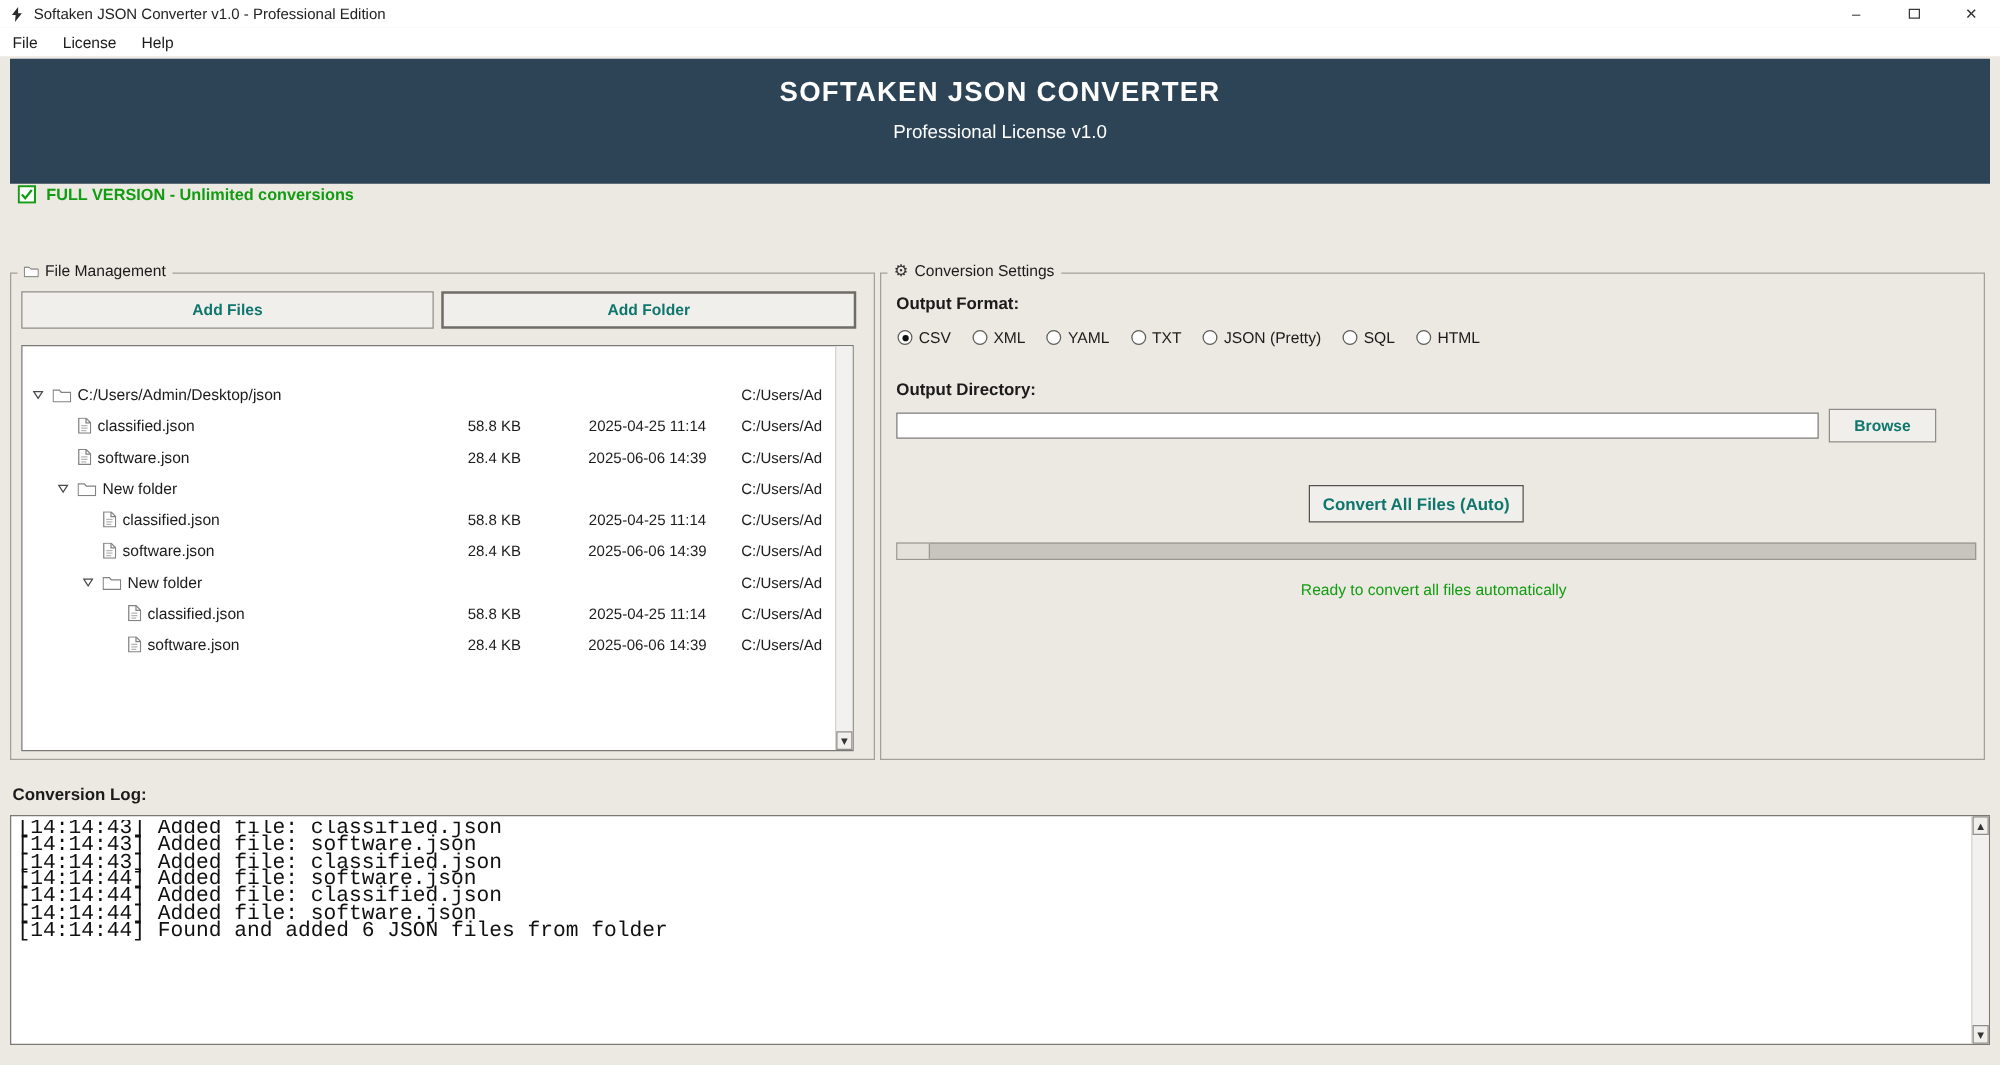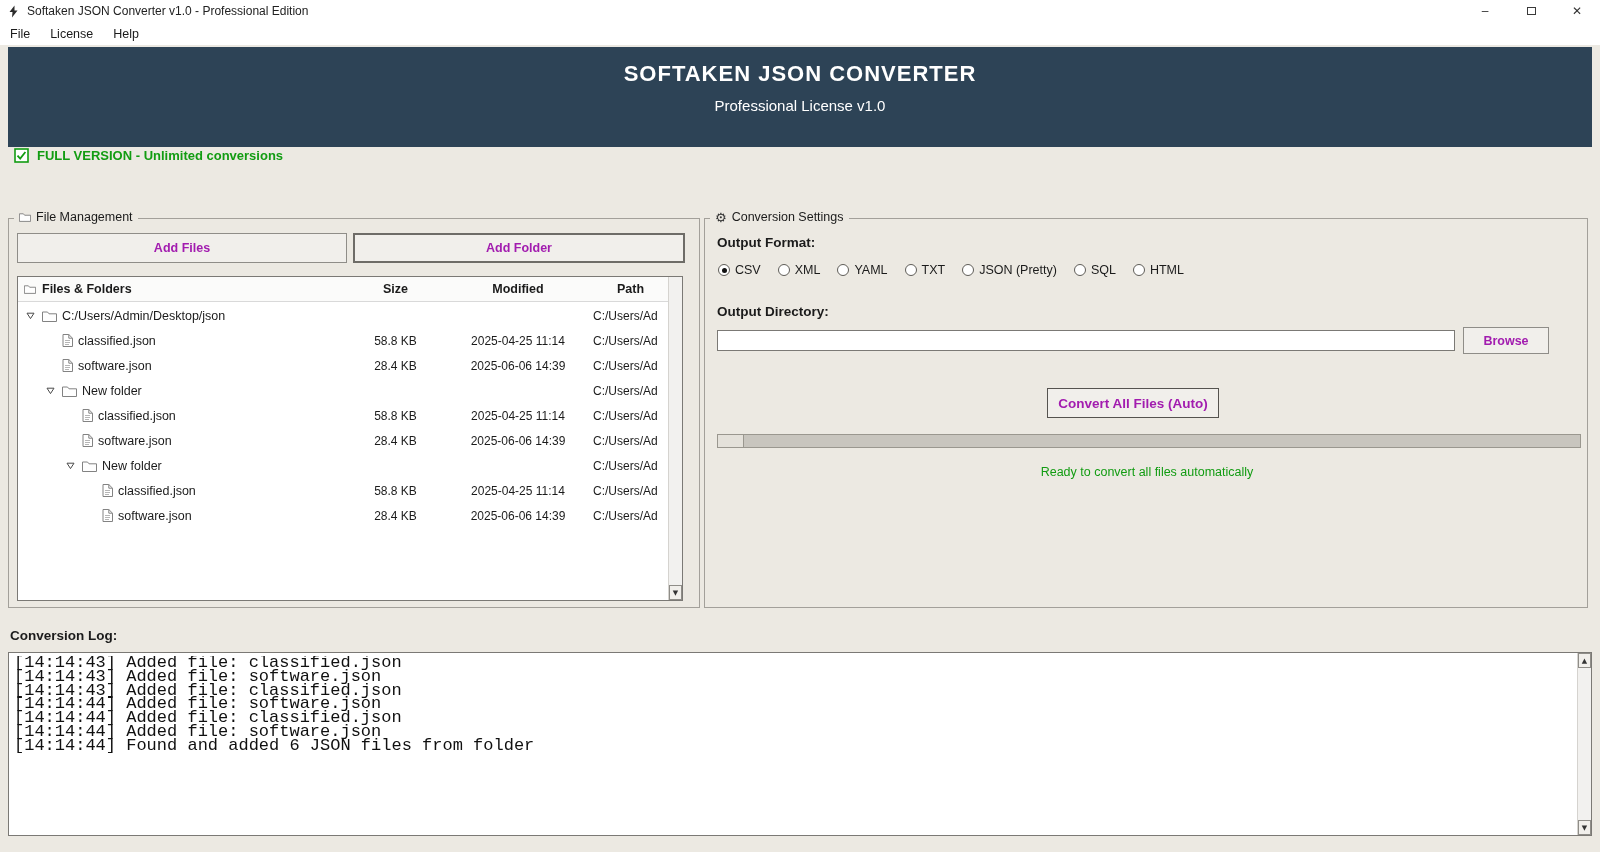--- a/index.html
+++ b/index.html
@@ -55,21 +55,21 @@
   .right-group { left: 704px; top: 218px; width: 884px; height: 390px; }
   .group-label {
     position: absolute; top: -9px; left: 5px; background: #ece9e2;
     padding: 0 5px; font-size: 12.5px; display: flex; align-items: center; gap: 5px;
   }
   .gear { font-family: "DejaVu Sans", sans-serif; font-size: 13px; color: #333; line-height: 1; }
 
   
   .btn {
     background: #f1efeb; border: 1px solid #8f8d88;
-    font-family: inherit; font-size: 12.5px; font-weight: bold; color: #a21caf;
+    font-family: inherit; font-size: 12.5px; font-weight: bold; color: #0f766e;
   }
   .add-files { position: absolute; left: 8px; top: 14px; width: 330px; height: 30px; }
   .add-folder { position: absolute; left: 344px; top: 14px; width: 332px; height: 30px; border: 2px solid #6e6c67; }
 
   
   .tree {
     position: absolute; left: 8px; top: 57px; width: 666px; height: 325px;
     background: #fff; border: 1px solid #7b7975;
   }
   .tree-header {
@@ -179,33 +179,20 @@
             <path d="M0.5 2 h5 l1.5 1.8 h7.5 v7.7 h-14 z" fill="#fefefe" stroke="#6e6e6e"></path>
           </svg>
       </span>
       <span>File Management</span>
     </div>
 
     <button class="btn add-files">Add Files</button>
     <button class="btn add-folder">Add Folder</button>
 
     <div class="tree">
-      <div class="tree-header">
-        <div class="th th-name">
-          <span style="display:inline-flex;">
-            <svg width="12" height="10" viewBox="0 0 15 12">
-                <path d="M0.5 2 h5 l1.5 1.8 h7.5 v7.7 h-14 z" fill="#fefefe" stroke="#6e6e6e"></path>
-              </svg>
-          </span>
-          <span>Files &amp; Folders</span>
-        </div>
-        <div class="th th-size">Size</div>
-        <div class="th th-mod">Modified</div>
-        <div class="th th-path">Path</div>
-      </div>
       <div class="tree-body">
           <div class="tr">
             <div class="td td-name" style="padding-left: 6px;">
               <span class="tri">
                 <svg width="9" height="9" viewBox="0 0 9 9">
                   <path d="M1 2.2 H8 L4.5 7.6 Z" fill="none" stroke="#4a4a4a"></path>
                 </svg>
               </span>
               <span class="ficon">
                 <svg width="15" height="12" viewBox="0 0 15 12">

